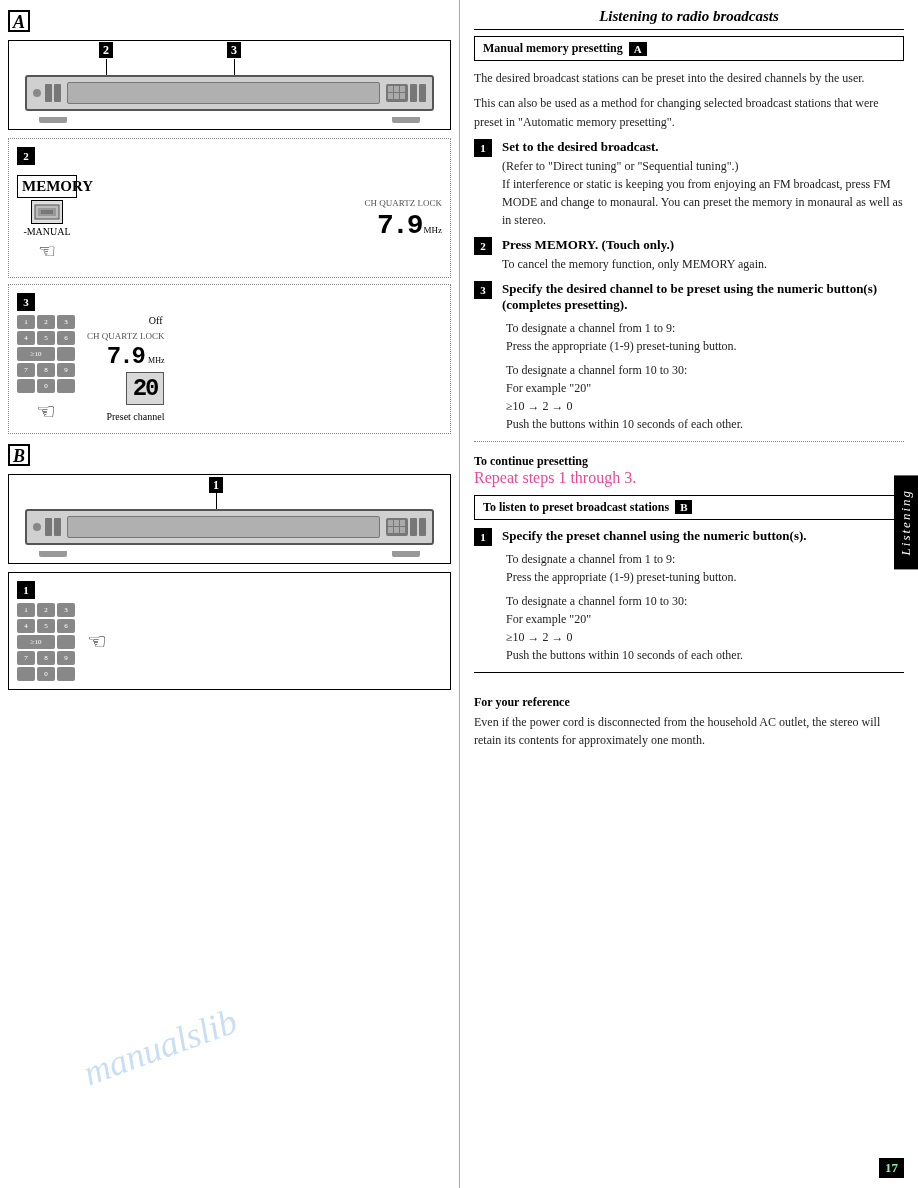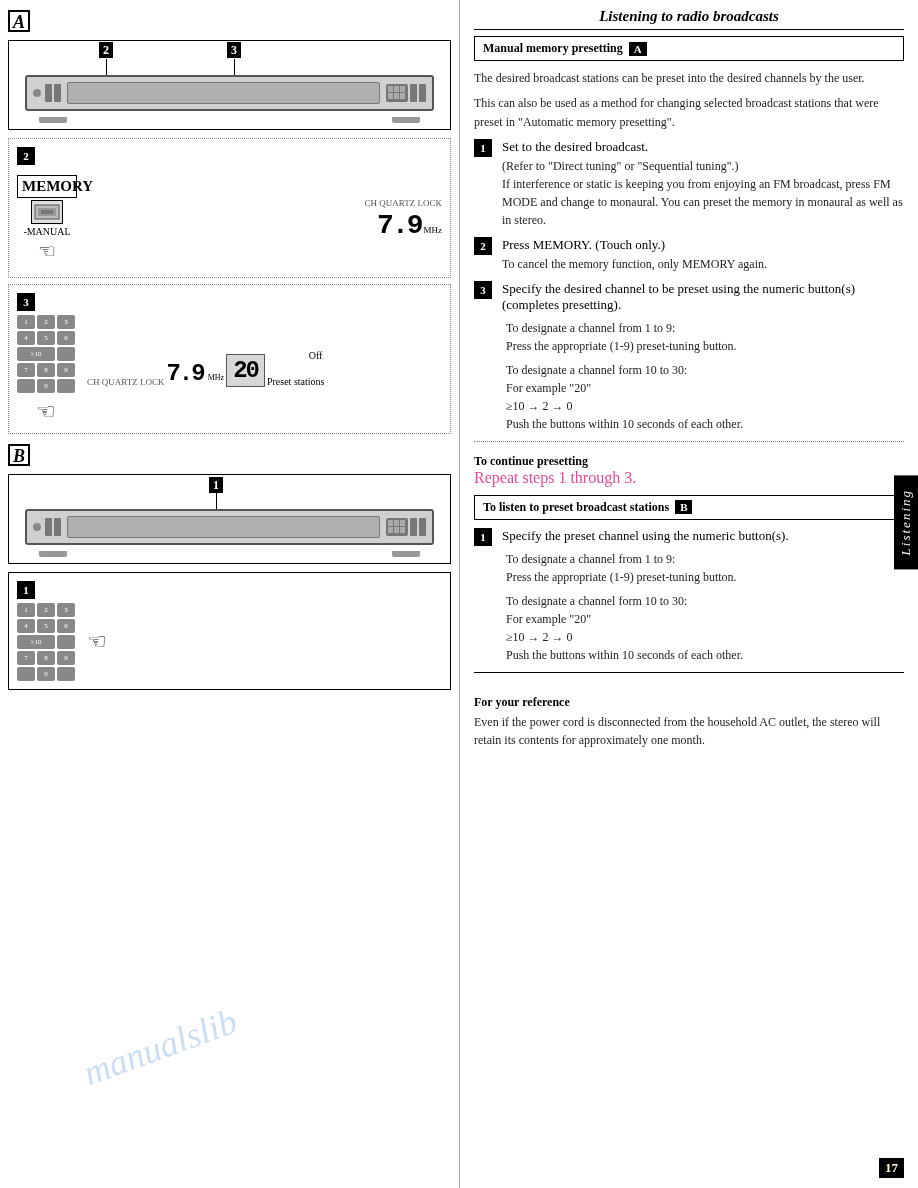--- a/index.html
+++ b/index.html
@@ -174,21 +174,21 @@
     .step-row {
       display: flex;
       gap: 8px;
       margin-bottom: 8px;
       align-items: flex-start;
     }
     .step-content {
       flex: 1;
     }
     .step-title {
-      font-weight: normal;
+      font-weight: bold;
       font-size: 13px;
       margin-bottom: 2px;
     }
     .step-text {
       font-size: 12px;
       line-height: 1.5;
       color: #222;
     }
 
     
@@ -224,21 +224,21 @@
       font-size: 12px;
       margin-bottom: 3px;
     }
 
     
     .page-number {
       position: absolute;
       bottom: 10px;
       right: 14px;
       background: #000;
-      color: #fef9c3;
+      color: #86efac;
       padding: 2px 6px;
       font-size: 13px;
       font-weight: bold;
     }
 
     
     .watermark {
       position: absolute;
       bottom: 120px;
       left: 80px;
@@ -350,32 +350,32 @@
           <div class="key">7</div>
             <div class="key">8</div>
             <div class="key">9</div>
           <div class="key"></div>
             <div class="key">0</div>
             <div class="key"></div>
         </div>
         <div class="hand-icon">☞</div>
       </div>
 
-      <div style="display:flex; flex-direction:row; align-items:flex-end; gap:2px; position:relative;">
+      <div style="display:flex; flex-direction:column; align-items:flex-end; gap:2px; position:relative;">
         <div style="font-size:10px; position:absolute; top:-4px; right:2px;">Off</div>
         <div style="font-size:9px; color:#555; margin-top:12px;">CH  QUARTZ LOCK</div>
         <div style="display:flex; align-items:baseline; gap:4px;">
           <span class="freq-display" style="font-size:24px;">7.9</span>
           <span style="font-size:8px;">MHz</span>
         </div>
 
         <div style="border:1px solid #555; padding:2px 6px; background:#d8d8d8;">
           <span class="freq-display" style="font-size:24px;">20</span>
         </div>
-        <div class="preset-label">Preset stations</div>
+        <div class="preset-label">Preset channel</div>
       </div>
     </div>
   </div>
 
   <div style="margin-top:10px;">
     <span class="section-label">B</span>
   </div>
 
   <div class="diagram-box" style="height:90px; position:relative; margin-top:4px;">
 

